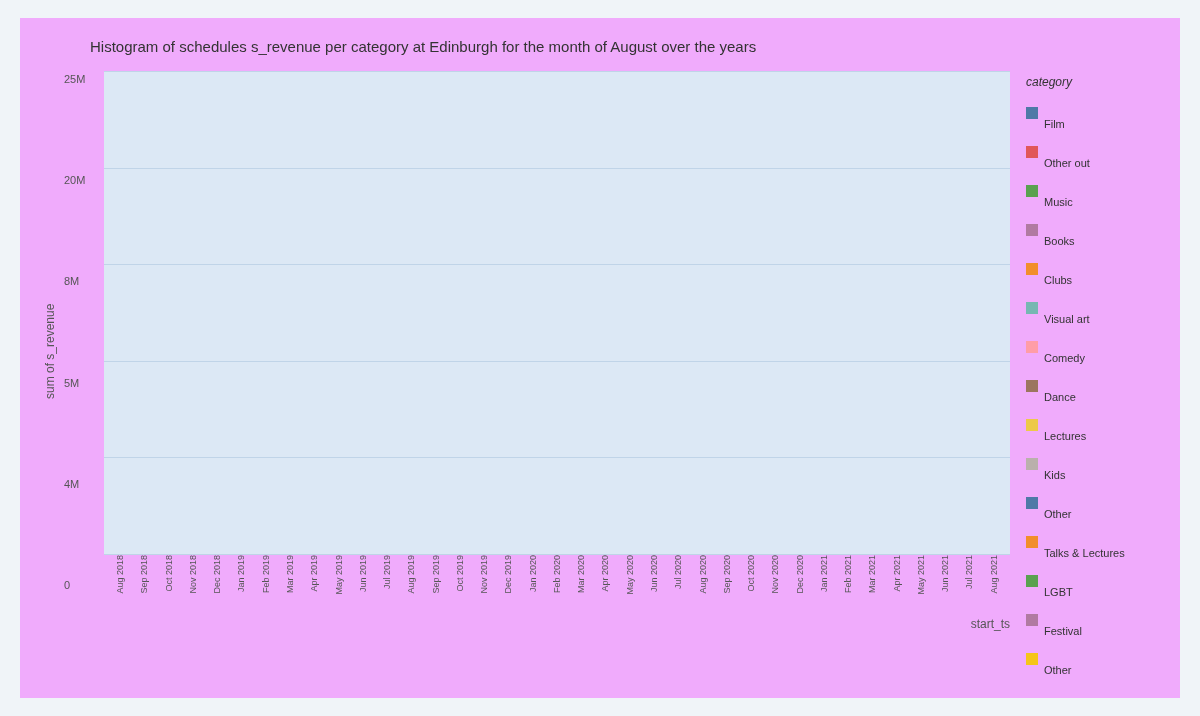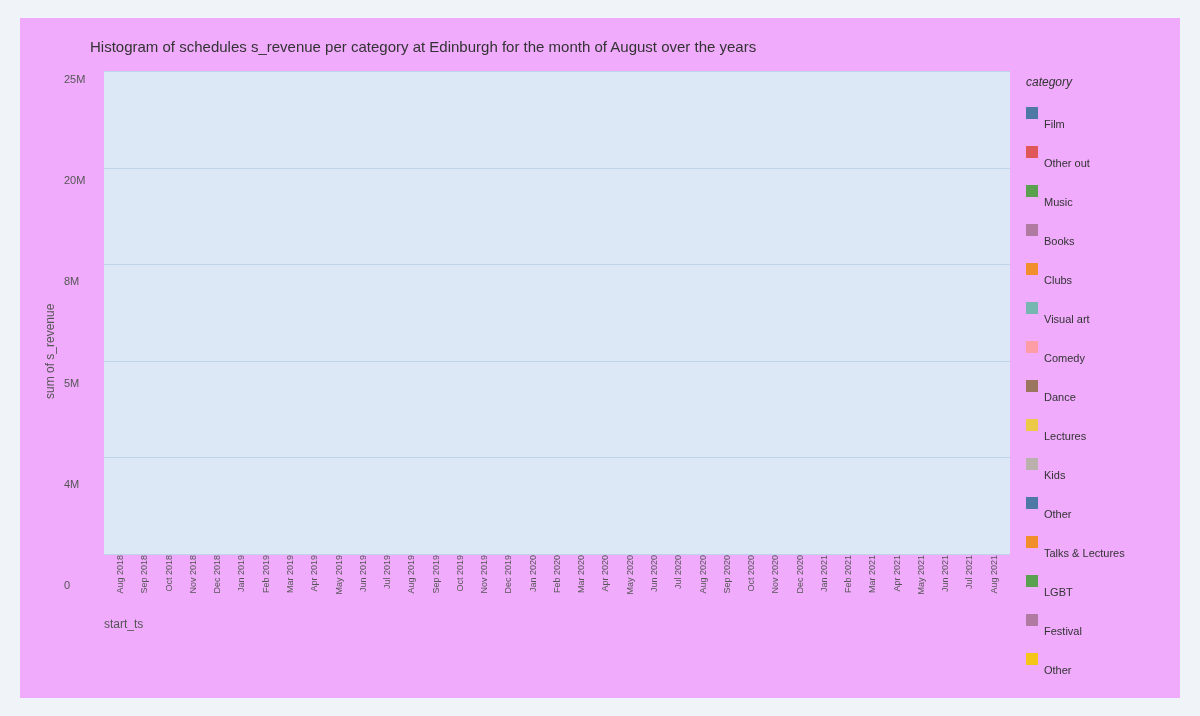--- a/index.html
+++ b/index.html
@@ -129,21 +129,21 @@
     }
     .x-label {
       font-size: 9px;
       color: #555;
       writing-mode: vertical-rl;
       transform: rotate(180deg);
       white-space: nowrap;
       text-align: right;
     }
     .x-axis-title {
-      text-align: left;
+      text-align: right;
       font-size: 12px;
       color: #555;
       margin-top: 2px;
     }
     .legend {
       width: 150px;
       padding-left: 16px;
       padding-top: 4px;
     }
     .legend-title {

